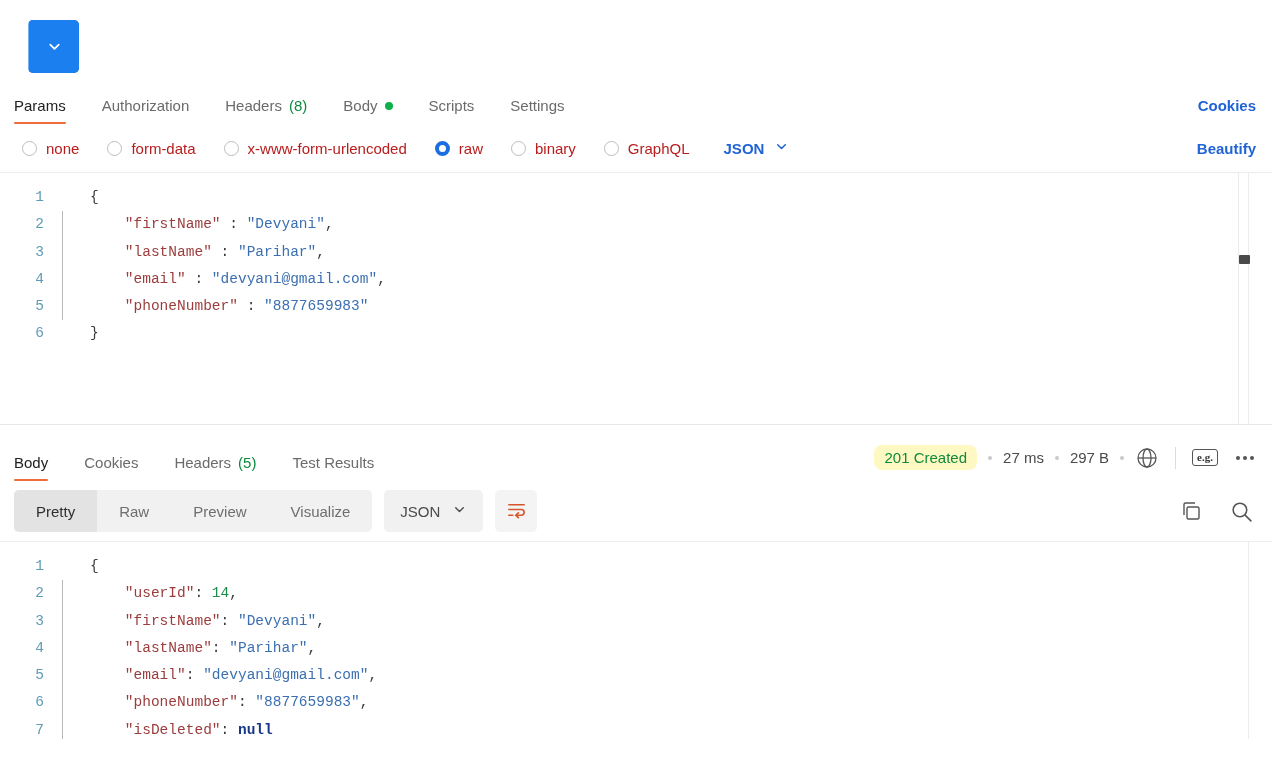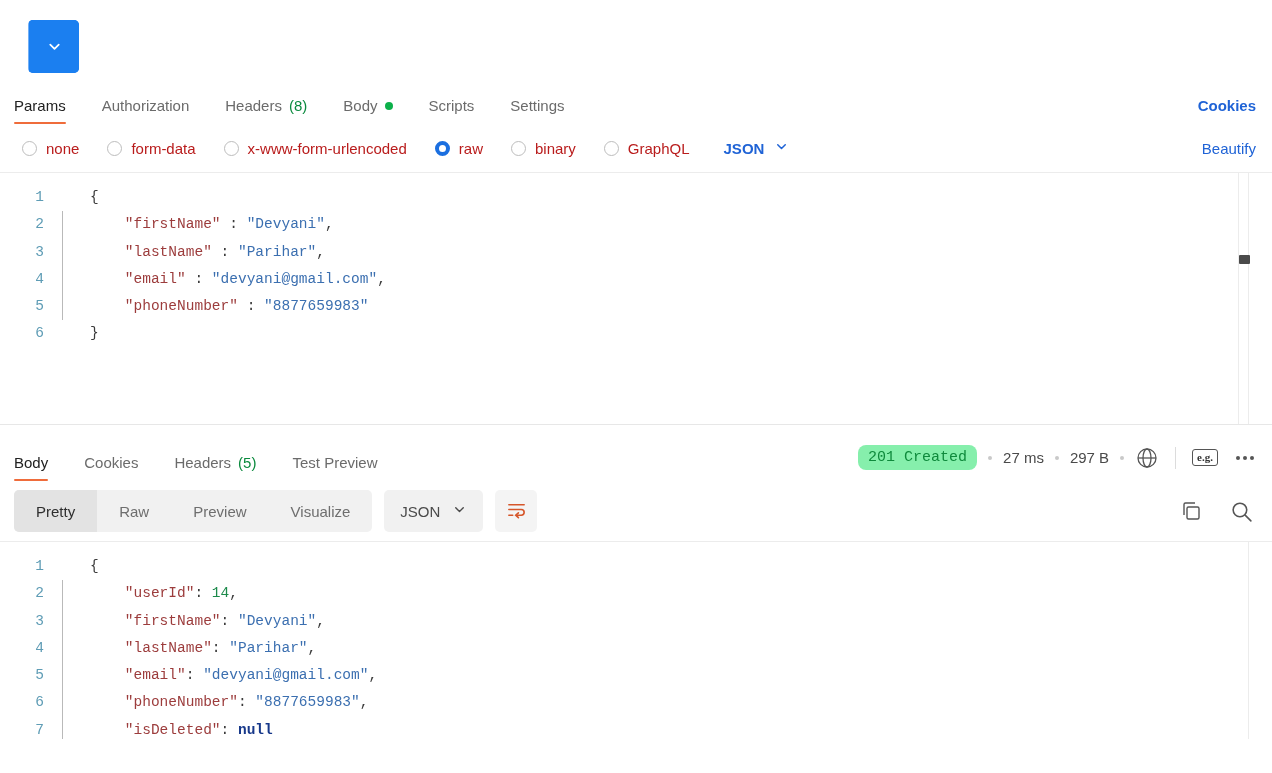--- a/index.html
+++ b/index.html
@@ -168,21 +168,21 @@
     gap: 10px;
     font-size: 15px;
     font-weight: bold;
     color: #1f63d6;
     cursor: pointer;
     margin-left: 6px;
   }
   .beautify {
     margin-left: auto;
     font-size: 15px;
-    font-weight: normal;
+    font-weight: bold;
     color: #1f63d6;
     cursor: pointer;
   }
 
   
   .editor-wrap {
     position: relative;
     border-top: 1px solid #ececec;
     height: 252px;
     overflow: hidden;
@@ -247,26 +247,25 @@
     height: 56px;
   }
   .meta-right {
     margin-left: auto;
     display: flex;
     align-items: center;
     gap: 0;
     padding-bottom: 11px;
   }
   .status-pill {
-    background: #86efac;
+    background: #fef9c3;
     color: #0f8a3c;
     font-size: 15px;
     padding: 4px 10px;
     border-radius: 8px;
-    font-family: Liberation Mono, monospace;
   }
   .meta-dot {
     width: 4px; height: 4px; border-radius: 50%;
     background: #c9c9c9;
     margin: 0 11px;
   }
   .meta-text { font-size: 15px; color: #4a4a4a; }
   .meta-sep-line { width: 1px; height: 22px; background: #dcdcdc; margin: 0 16px; }
   .icon-btn {
     display: flex; align-items: center; justify-content: center;
@@ -417,21 +416,21 @@
     <span>Body</span>
   </div>
   <div class="tab">
     <span>Cookies</span>
   </div>
   <div class="tab">
     <span>Headers</span>
     <span class="count">(5)</span>
   </div>
   <div class="tab">
-    <span>Test Preview</span>
+    <span>Test Results</span>
   </div>
 
   <div class="meta-right">
     <span class="status-pill">201 Created</span>
     <span class="meta-dot"></span>
     <span class="meta-text">27 ms</span>
     <span class="meta-dot"></span>
     <span class="meta-text">297 B</span>
     <span class="meta-dot"></span>
     <span class="icon-btn">

